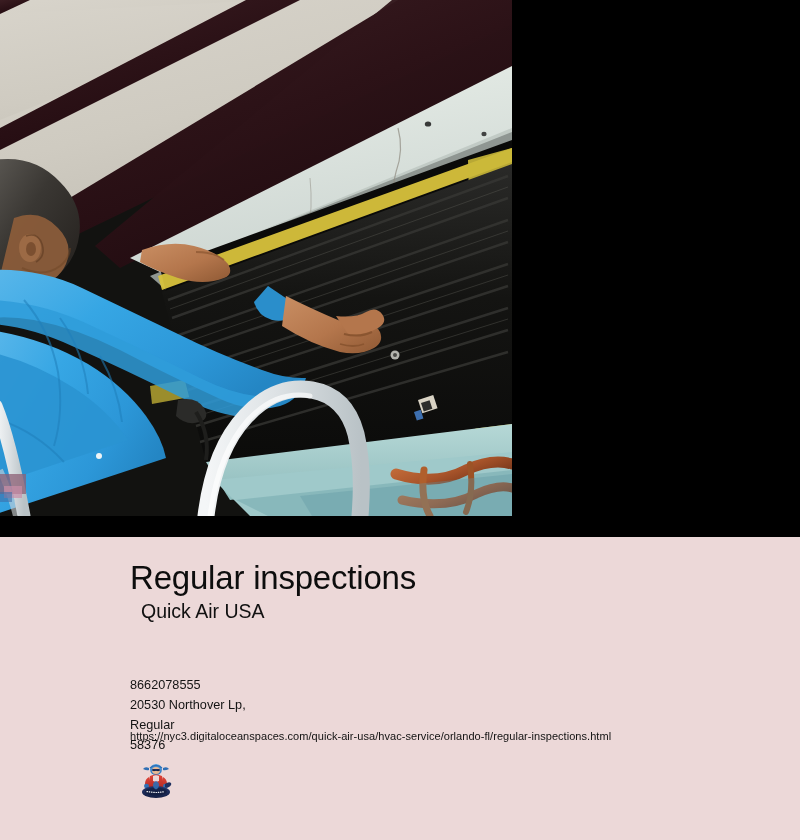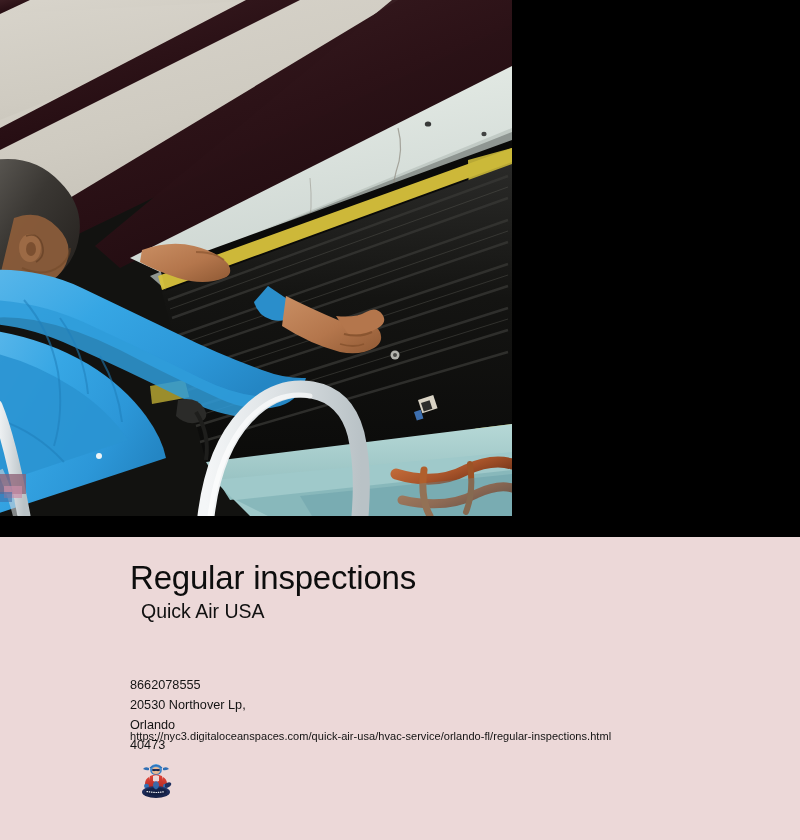--- a/index.html
+++ b/index.html
@@ -285,22 +285,22 @@
 
   <div class="content"></div>
 
   <h1 class="page-title">Regular inspections</h1>
 
   <h2 class="page-subtitle">Quick Air USA</h2>
 
   <div class="addr">
     <span class="line">8662078555</span>
     <span class="line">20530 Northover Lp,</span>
-    <span class="line">Orlando</span>
-    <span class="line">40473</span>
+    <span class="line">Regular</span>
+    <span class="line">58376</span>
   </div>
 
   <div class="url-line">https://nyc3.digitaloceanspaces.com/quick-air-usa/hvac-service/orlando-fl/regular-inspections.html</div>
 
   <div class="brand-logo">
     <svg viewBox="0 0 72 78">
       <defs>
         <linearGradient id="mBody" x1="0" y1="0" x2="0" y2="1">
           <stop offset="0%" stop-color="#e0453a"></stop>
           <stop offset="100%" stop-color="#b22a23"></stop>

